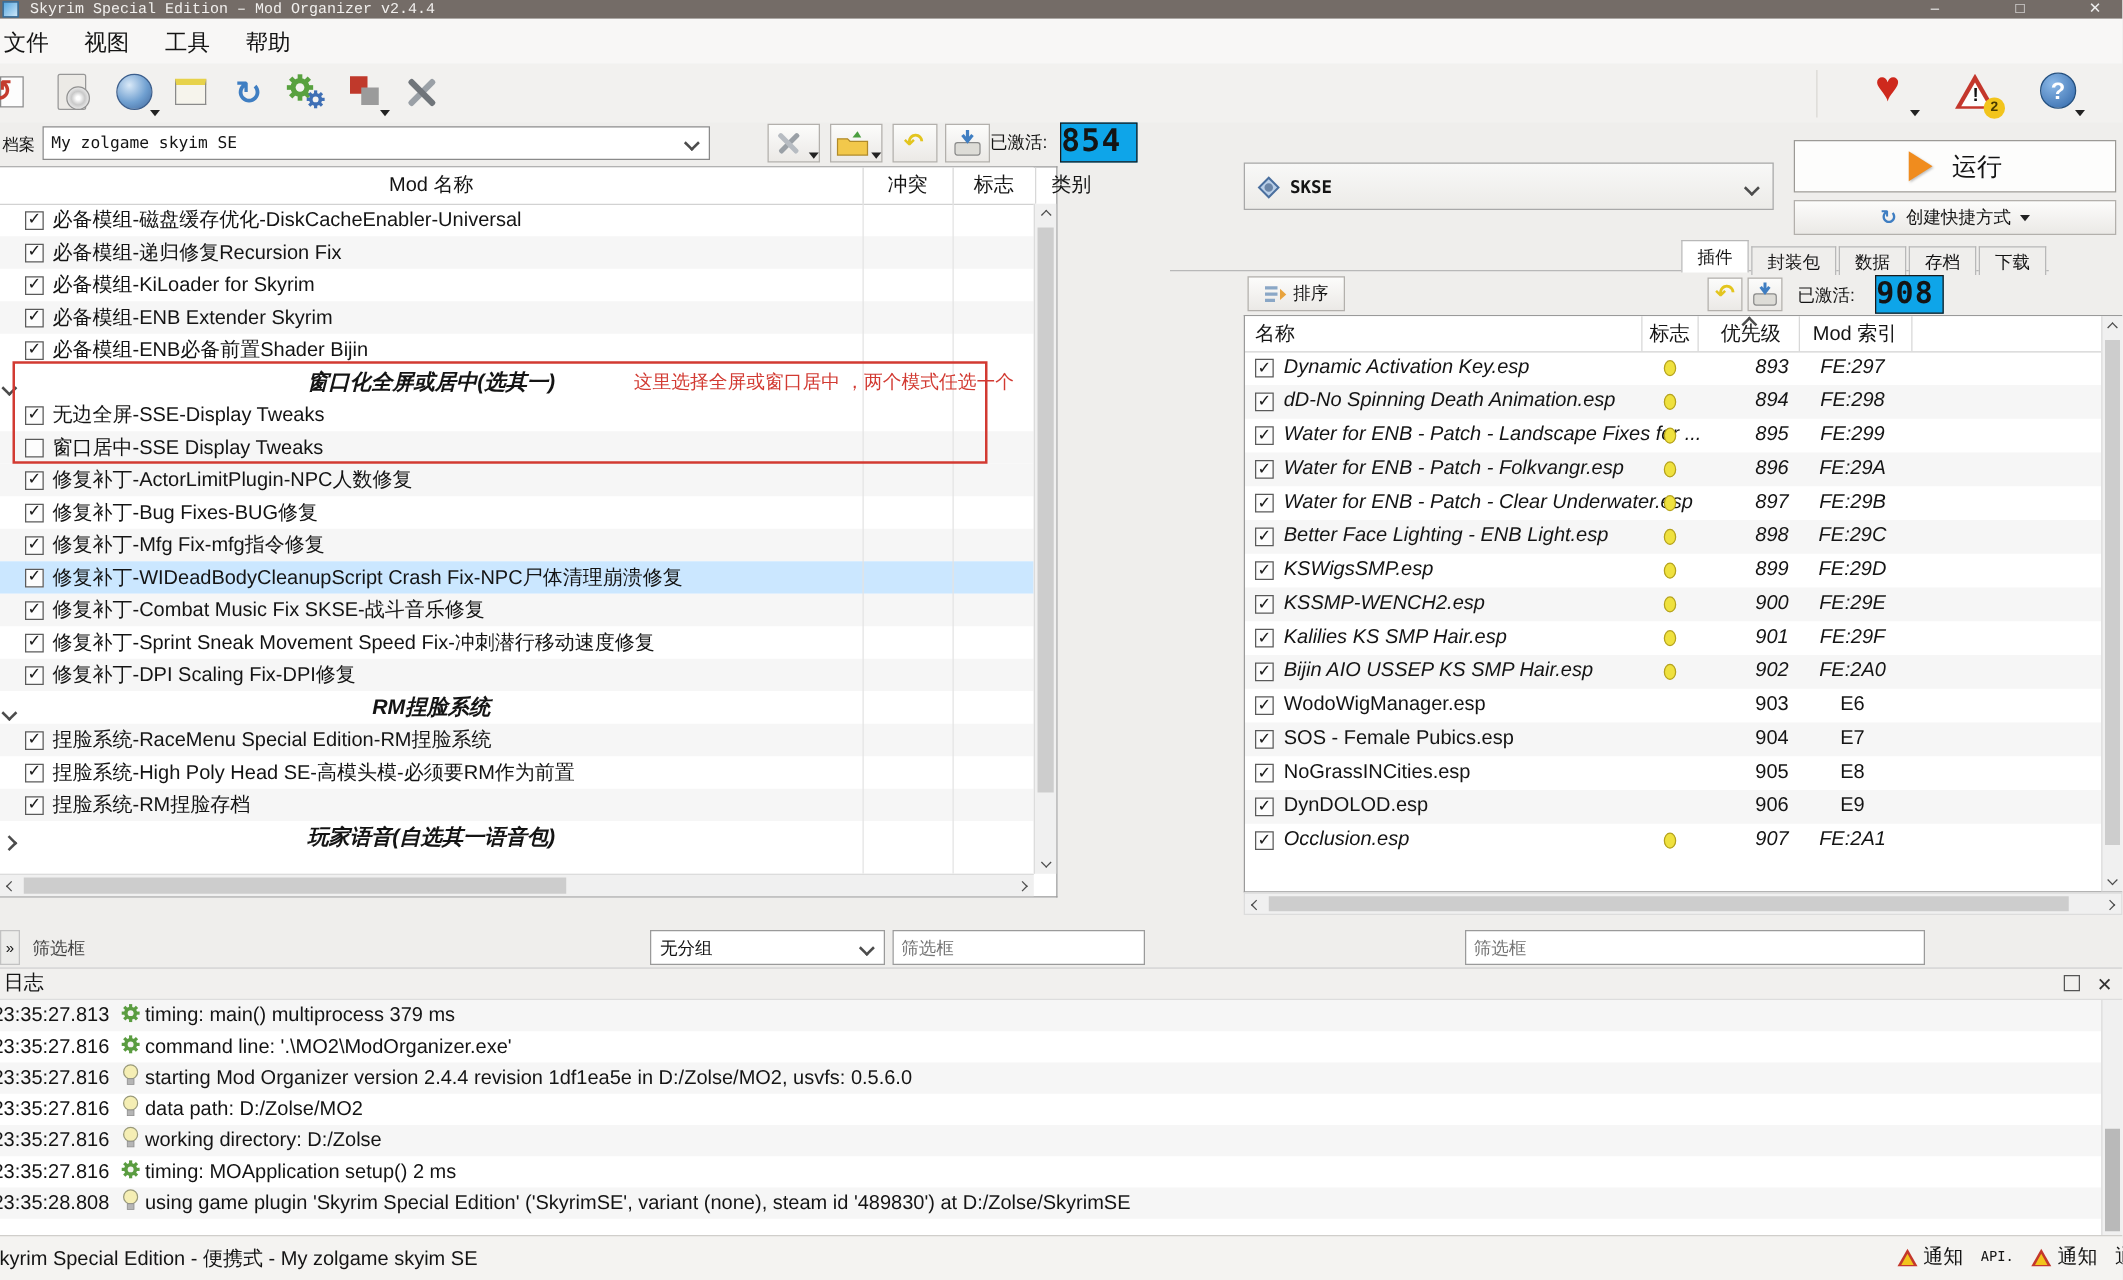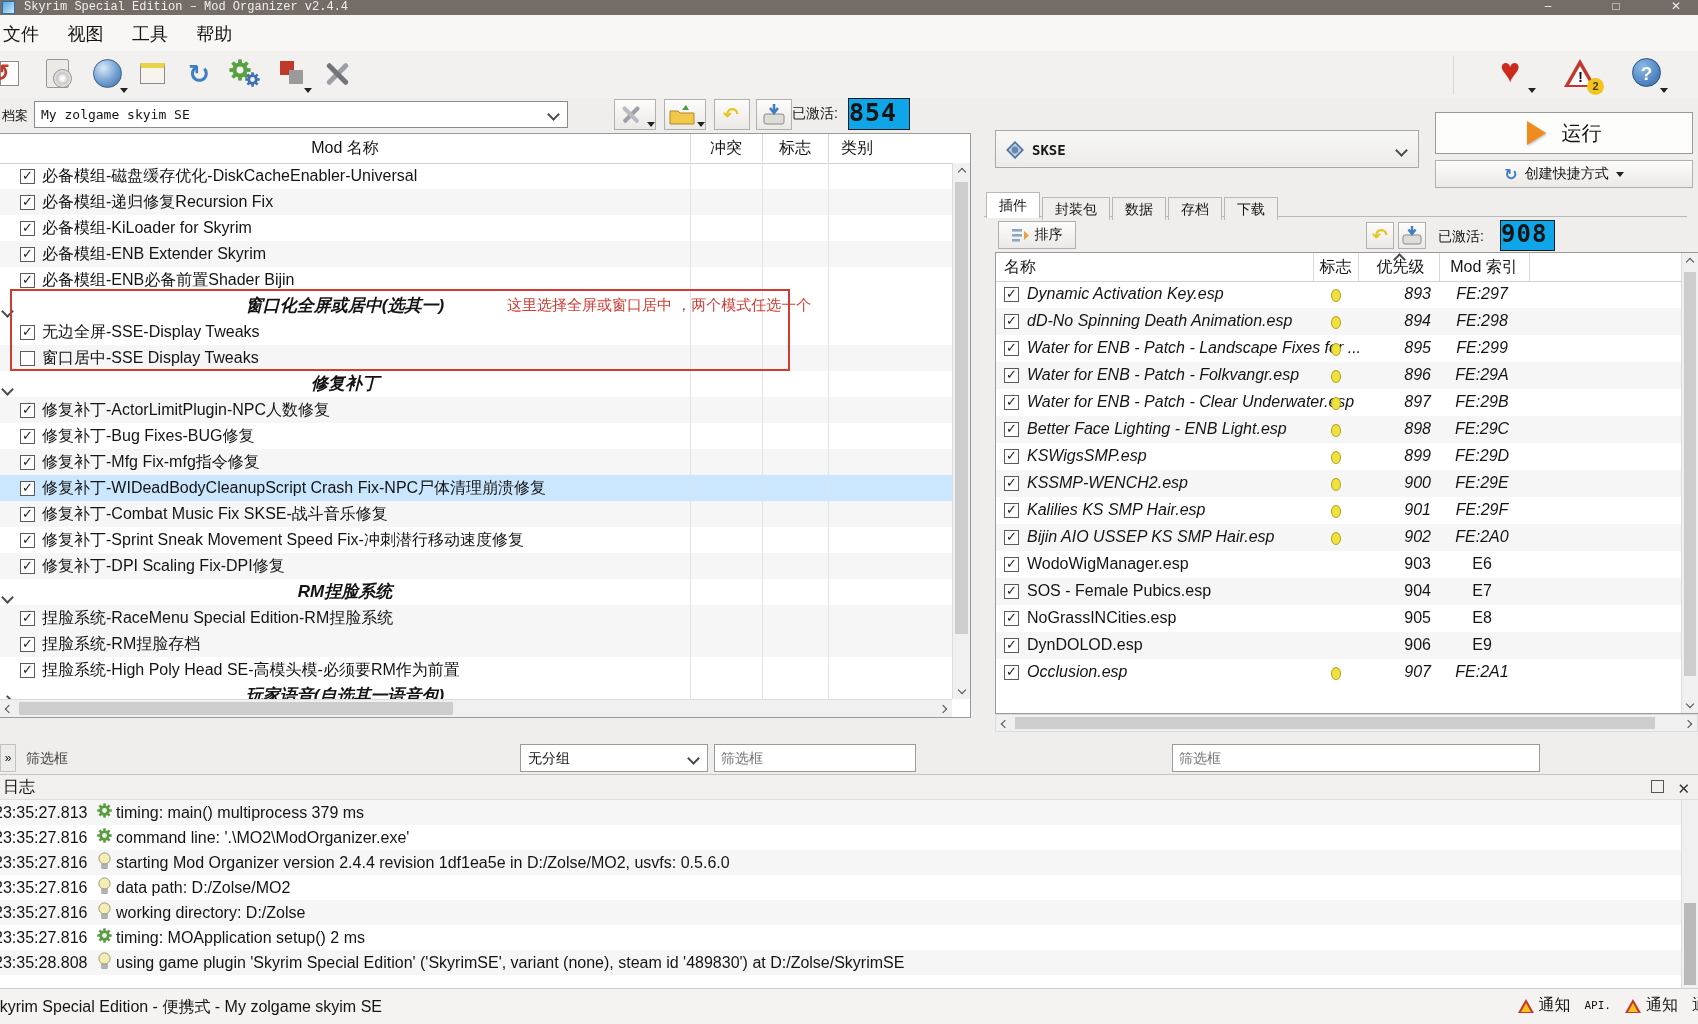--- a/index.html
+++ b/index.html
@@ -52,21 +52,21 @@
   .dot{width:10px;height:13px;border-radius:50%;background:#efe13e;border:1px solid #b5a21d;display:inline-block;box-sizing:border-box;}
   .lcd{position:absolute;border:1px solid #1a1a1a;background:#0ea5e9;font-family:"DejaVu Sans Mono",monospace;font-weight:bold;text-align:left;letter-spacing:1px;}
   .small-btn{position:absolute;border:1px solid #b3b0ac;background:linear-gradient(#fcfcfb,#ebe9e6);box-sizing:border-box;}
   
   #profile-label{position:absolute;left:2px;top:107px;font-size:13px;}
   #profile-combo{position:absolute;left:34px;top:101px;width:534px;height:27px;box-sizing:border-box;border:1px solid #8a8a8a;background:#fff;font-family:"DejaVu Sans Mono",monospace;font-size:13px;line-height:25px;padding-left:6px;}
   #profile-combo .chev{position:absolute;right:9px;top:8px;}
   #mod-lcd{left:848px;top:98px;width:56px;height:30px;font-size:25px;line-height:28px;padding-right:4px;}
   #activated-label-left{position:absolute;left:792px;top:105px;font-size:14px;}
   
-  #mod-panel{position:absolute;left:0;top:133px;width:971px;height:585px;background:#fff;border:1px solid #9a9a9a;border-left:none;box-sizing:border-box;}
+  #mod-panel{position:absolute;left:0;top:133px;width:846px;height:585px;background:#fff;border:1px solid #9a9a9a;border-left:none;box-sizing:border-box;}
   #mod-header{position:absolute;left:0;top:0;right:18px;height:29px;border-bottom:1px solid #d2d2d2;font-size:16px;background:#fff;}
   .mh{position:absolute;top:4px;text-align:center;}
   #mod-body{position:absolute;left:0;top:29px;right:18px;bottom:18px;overflow:hidden;}
   .mrow{height:26px;display:flex;align-items:center;position:relative;font-size:16px;white-space:nowrap;}
   .mrow.alt{background:#f6f6f6;}
   .mrow.selected{background:#cbe7ff;}
   .mrow .cbx{margin-left:20px;}
   .mlabel{margin-left:7px;}
   .sep-row{height:26px;position:relative;background:#fff;}
   .sep-label{display:block;width:690px;text-align:center;font-weight:bold;font-style:italic;font-size:17px;line-height:26px;}
@@ -94,21 +94,21 @@
   #exe-combo{position:absolute;left:995px;top:130px;width:424px;height:38px;box-sizing:border-box;border:1px solid #a8a8a8;background:linear-gradient(#f8f8f7,#ecebe8);}
   #exe-combo .diamond{position:absolute;left:8px;top:8px;}
   #exe-combo .exe-name{position:absolute;left:36px;top:11px;font-size:14px;font-weight:bold;font-family:"DejaVu Sans Mono",monospace;}
   #exe-combo .chev{position:absolute;right:12px;top:15px;}
   #run-btn{position:absolute;left:1435px;top:112px;width:258px;height:42px;box-sizing:border-box;border:1px solid #9c9a96;background:#fdfdfc;display:flex;align-items:center;justify-content:center;gap:16px;font-size:20px;}
   .play-tri{width:0;height:0;border-left:19px solid #f08c1e;border-top:12px solid transparent;border-bottom:12px solid transparent;filter:drop-shadow(1px 1px 1px #bbb);}
   #shortcut-btn{position:absolute;left:1435px;top:160px;width:258px;height:28px;box-sizing:border-box;border:1px solid #b3b0ac;background:linear-gradient(#fcfcfb,#ebe9e6);display:flex;align-items:center;justify-content:center;gap:7px;font-size:14px;}
   .sc-swirl{color:#3f7ec2;font-weight:bold;font-size:16px;}
   .dd-tri{width:0;height:0;border-left:4px solid transparent;border-right:4px solid transparent;border-top:5px solid #222;}
   
-  #tabbar{position:absolute;left:984px;top:192px;width:703px;height:25px;border-bottom:1px solid #b8b8b8;box-sizing:border-box;}
+  #tabbar{position:absolute;left:936px;top:192px;width:703px;height:25px;border-bottom:1px solid #b8b8b8;box-sizing:border-box;text-align:right;}
   .tab{position:relative;display:inline-block;height:22px;line-height:22px;padding:0 12px;font-size:14px;border:1px solid #b8b8b8;border-bottom:none;background:#efeeec;margin-right:2px;top:2px;vertical-align:bottom;}
   .tab.active{background:#fff;height:25px;line-height:24px;top:0;}
   .tab:first-child{margin-left:2px;}
   
   #sort-btn{position:absolute;left:998px;top:221px;width:78px;height:28px;display:flex;align-items:center;justify-content:center;gap:5px;font-size:14px;}
   #plugin-undo-btn{left:1366px;top:222px;width:28px;height:27px;text-align:center;}
   #plugin-restore-btn{left:1398px;top:222px;width:28px;height:27px;text-align:center;}
   .undo-glyph{font-size:19px;font-weight:bold;color:#e3c51e;line-height:25px;}
   #activated-label-right{position:absolute;left:1438px;top:228px;font-size:14px;}
   #plugin-lcd{left:1500px;top:220px;width:50px;height:29px;font-size:24px;line-height:27px;padding-right:3px;}
@@ -304,24 +304,20 @@
           <span class="sep-label">窗口化全屏或居中(选其一)</span>
         </div>
         <div class="mrow">
           <span class="cbx checked"></span>
           <span class="mlabel">无边全屏-SSE-Display Tweaks</span>
         </div>
         <div class="mrow alt">
           <span class="cbx"></span>
           <span class="mlabel">窗口居中-SSE Display Tweaks</span>
         </div>
-        <div class="sep-row">
-          <span class="expander"><span class="chev down"></span></span>
-          <span class="sep-label">修复补丁</span>
-        </div>
         <div class="mrow alt">
           <span class="cbx checked"></span>
           <span class="mlabel">修复补丁-ActorLimitPlugin-NPC人数修复</span>
         </div>
         <div class="mrow">
           <span class="cbx checked"></span>
           <span class="mlabel">修复补丁-Bug Fixes-BUG修复</span>
         </div>
         <div class="mrow alt">
           <span class="cbx checked"></span>
@@ -344,27 +340,27 @@
           <span class="mlabel">修复补丁-DPI Scaling Fix-DPI修复</span>
         </div>
         <div class="sep-row">
           <span class="expander"><span class="chev down"></span></span>
           <span class="sep-label">RM捏脸系统</span>
         </div>
         <div class="mrow alt">
           <span class="cbx checked"></span>
           <span class="mlabel">捏脸系统-RaceMenu Special Edition-RM捏脸系统</span>
         </div>
+        <div class="mrow">
+          <span class="cbx checked"></span>
+          <span class="mlabel">捏脸系统-High Poly Head SE-高模头模-必须要RM作为前置</span>
+        </div>
         <div class="mrow alt">
           <span class="cbx checked"></span>
           <span class="mlabel">捏脸系统-RM捏脸存档</span>
-        </div>
-        <div class="mrow">
-          <span class="cbx checked"></span>
-          <span class="mlabel">捏脸系统-High Poly Head SE-高模头模-必须要RM作为前置</span>
         </div>
         <div class="sep-row">
           <span class="expander"><span class="chev rightd"></span></span>
           <span class="sep-label">玩家语音(自选其一语音包)</span>
         </div>
       </div>
     <span class="vline" style="left:690px;"></span>
     <span class="vline" style="left:762px;"></span>
     <span class="vline" style="left:828px;"></span>
     <div id="red-box">

